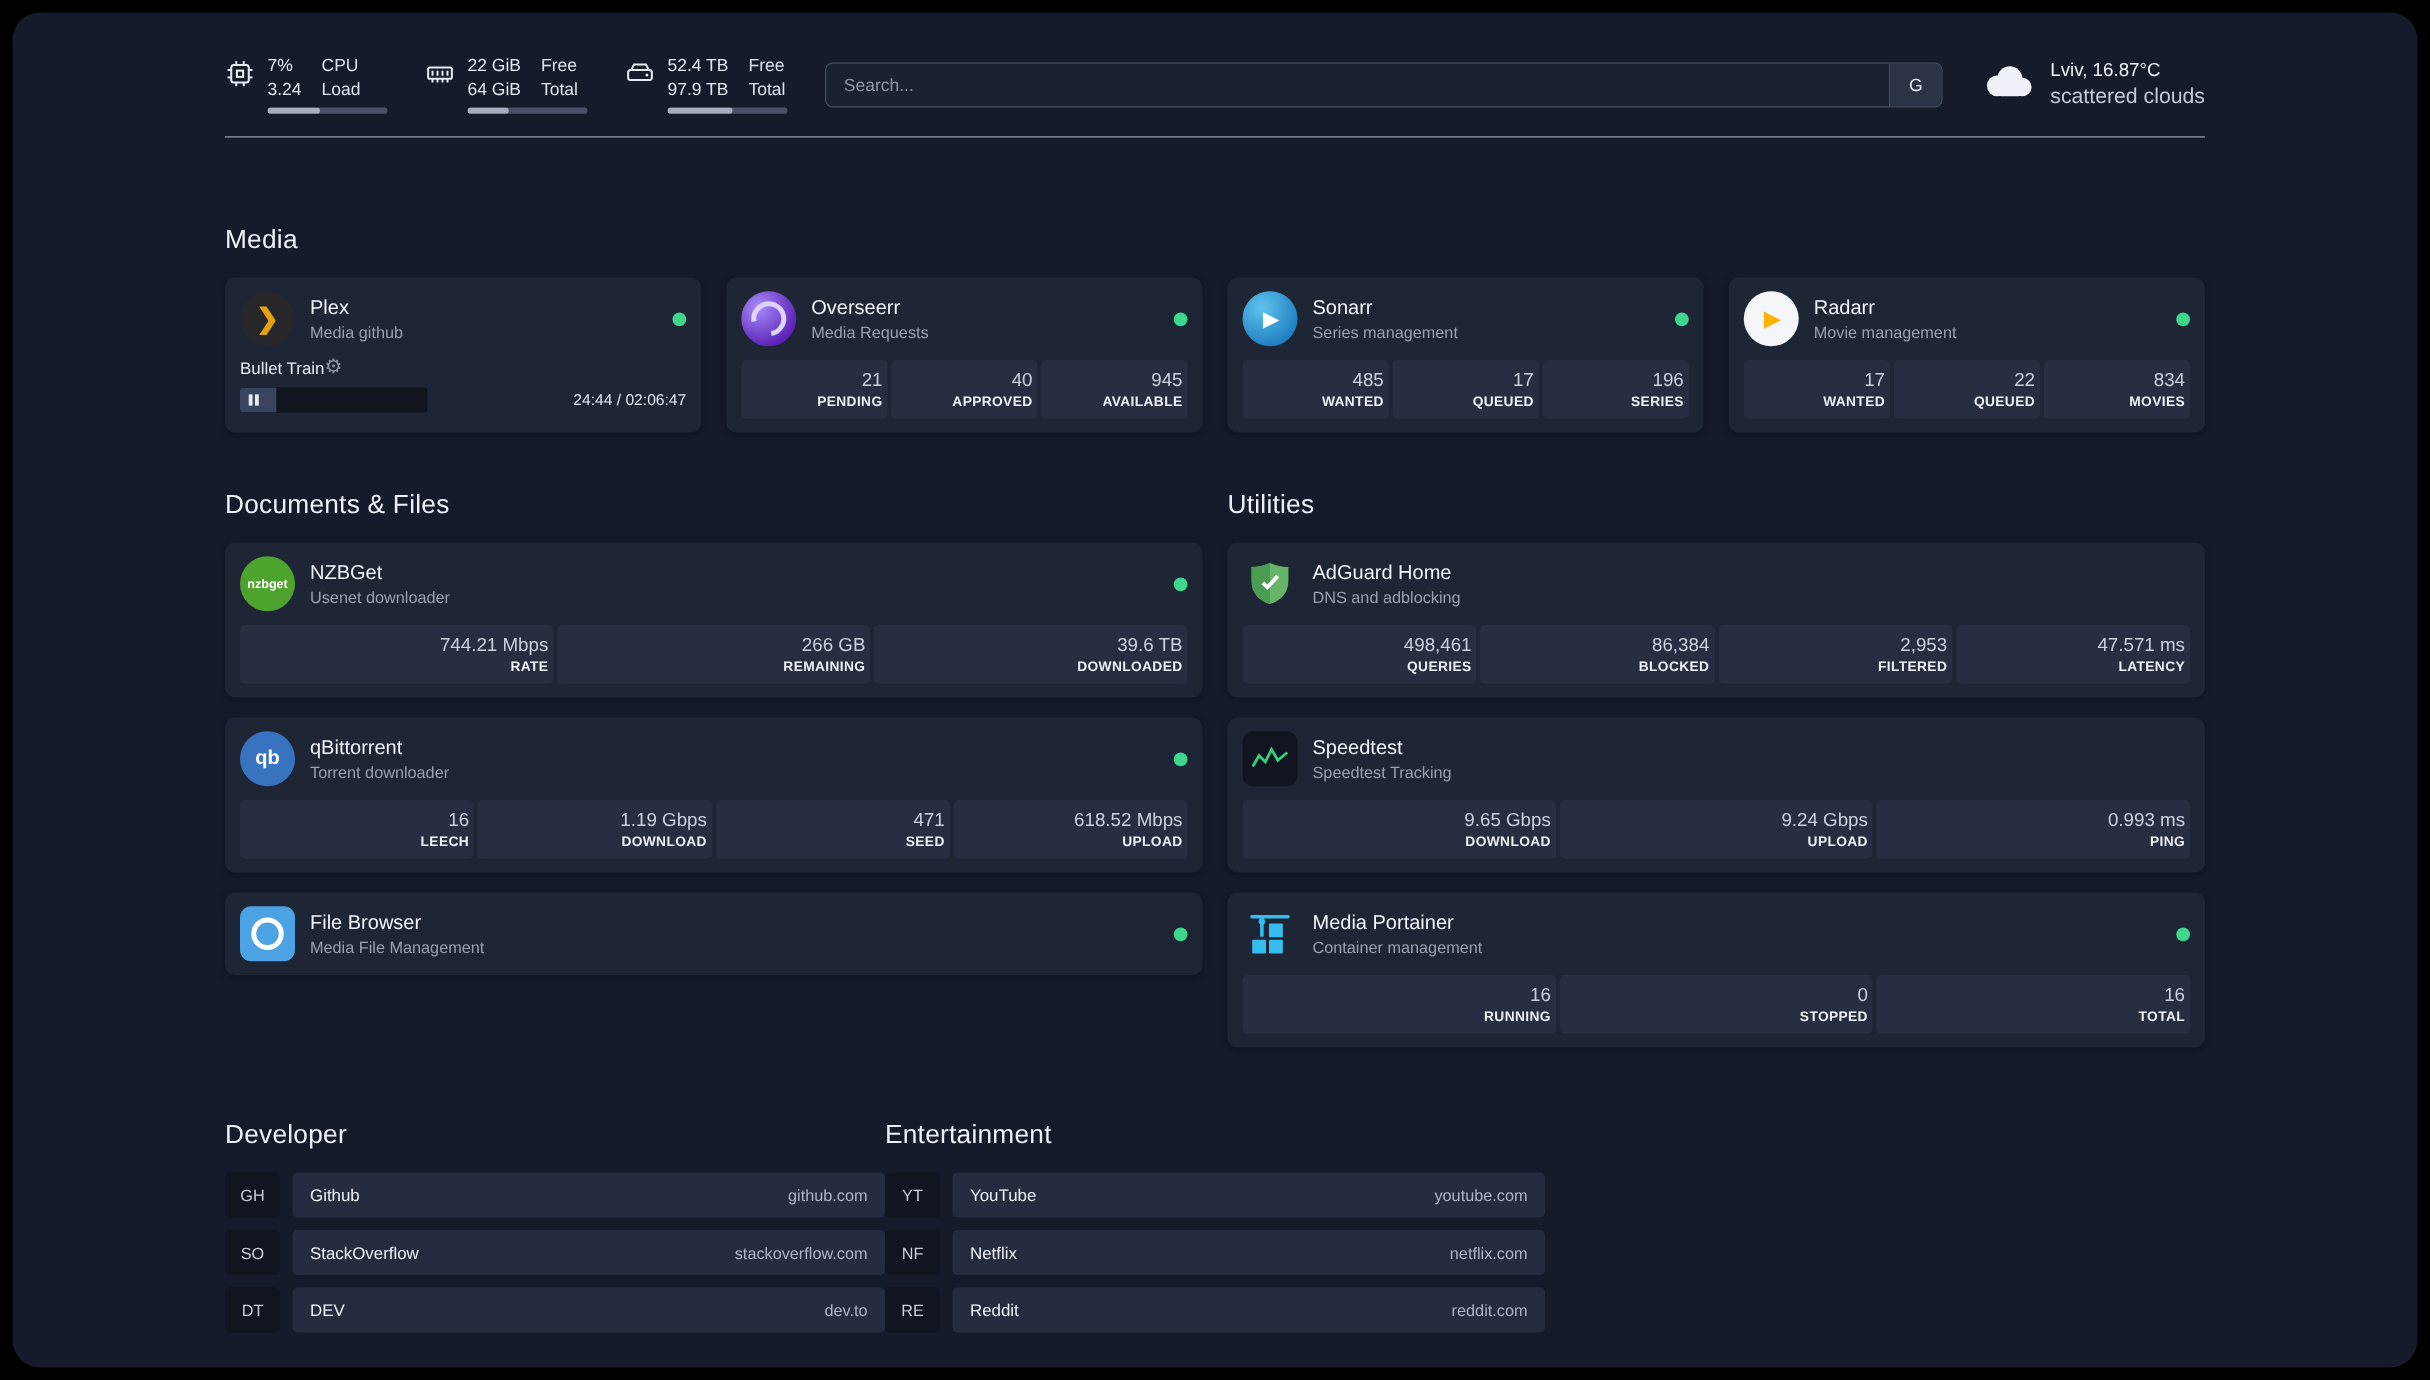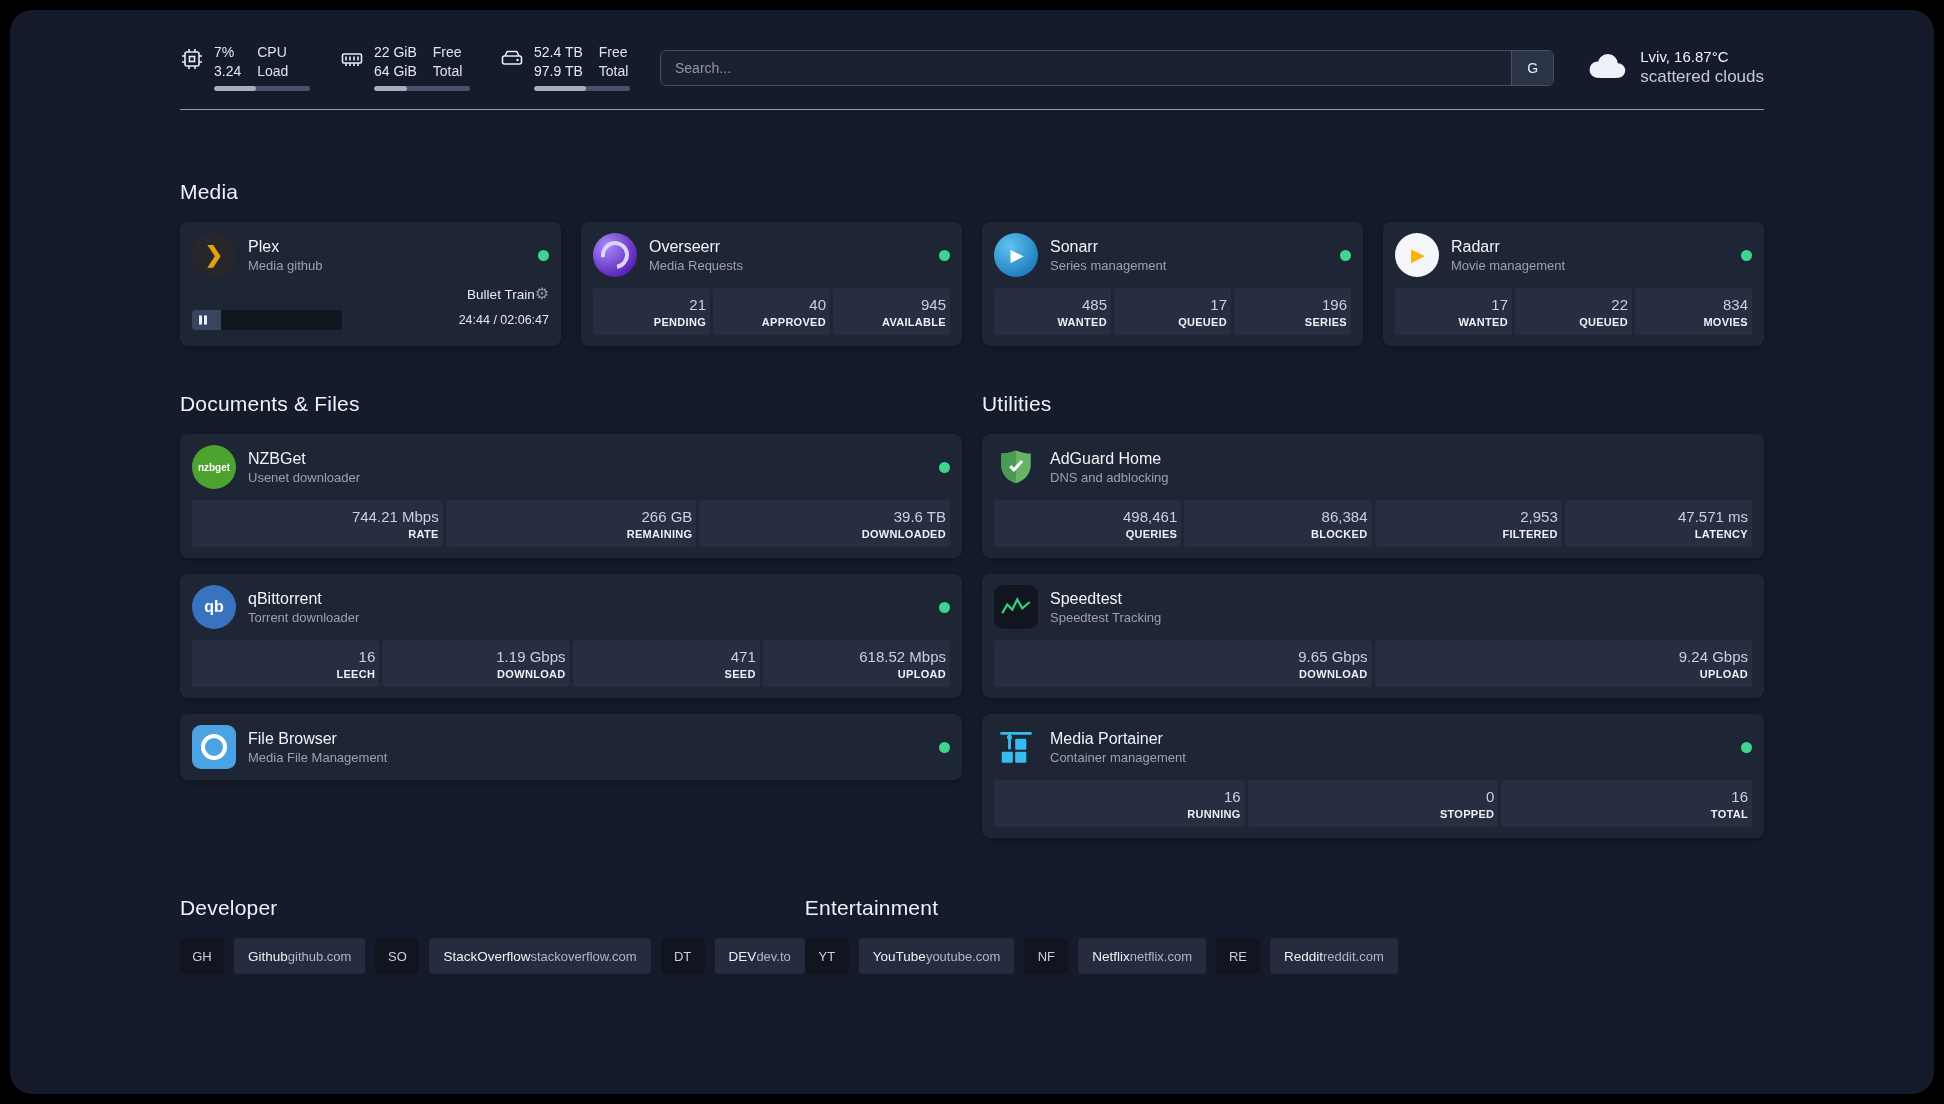--- a/index.html
+++ b/index.html
@@ -83,37 +83,37 @@
   .tile-nzbget{border-radius:50%;background:#4ea32e}
   .tile-nzbget span{color:#fff;font-size:10px;font-weight:700}
   .tile-qbit{border-radius:50%;background:#3873c0}
   .tile-qbit span{color:#fff;font-size:16px;font-weight:700}
   .tile-filebrowser{background:#4ba3e3;border-radius:9px}
   .fb-ring{width:18px;height:18px;border-radius:50%;border:4px solid #fff}
   .tile-speedtest{background:#10151f;border-radius:9px}
   .tile-plain{background:transparent}
 
   
-  .np-row{display:flex;align-items:center;justify-content:flex-end;margin-top:9px}
+  .np-row{display:flex;align-items:center;justify-content:flex-start;margin-top:9px}
   .np-title{font-size:13.5px;color:#e8ecf4}
   .gear{color:#8d95a8;font-size:16px;line-height:1;cursor:pointer}
   .np-bar-row{display:flex;align-items:center;margin-top:8px}
   .np-bar{width:42%;height:20px;background:#10151f;border-radius:3px;position:relative;overflow:hidden;cursor:pointer}
   .np-fill{display:block;position:absolute;left:0;top:0;bottom:0;background:#3a445e;width:0}
   .np-pause{position:absolute;left:7px;top:50%;transform:translateY(-50%);display:flex;gap:2.5px;cursor:pointer}
   .np-pause i{width:2.5px;height:9px;background:#e8ecf4}
   .np-time{margin-left:auto;font-size:12.5px;color:#e3e8f1;white-space:nowrap}
 
   
   .two-col{display:grid;grid-template-columns:1fr 1fr;gap:20px;margin-top:46px}
   .col-cards{display:flex;flex-direction:column;gap:16px}
 
   
   .bookmarks{display:grid;grid-template-columns:repeat(3,1fr);margin-top:58px}
-  .bm-list{display:flex;flex-direction:row;gap:10px}
+  .bm-list{display:flex;flex-direction:column;gap:10px}
   .bm-row{display:flex;gap:10px;height:36px;cursor:pointer}
   .bm-abbr{width:44px;background:#10151f;border-radius:4px;display:flex;align-items:center;justify-content:center;color:#c9cfdc;font-size:13px;flex:0 0 auto}
   .bm-main{flex:1;background:#252c3f;border-radius:4px;display:flex;align-items:center;padding:0 14px;min-width:0}
   .bm-name{font-size:13.5px;color:#eef1f6;white-space:nowrap}
   .bm-url{margin-left:auto;font-size:13px;color:#aeb5c6;white-space:nowrap}
 </style>
 </head>
 <body>
 
 <div class="app">
@@ -466,20 +466,24 @@
             </div>
             <div class="stats">
               <div class="stat">
                   <div class="stat-v">9.65 Gbps</div>
                   <div class="stat-l">DOWNLOAD</div>
                 </div>
               <div class="stat">
                   <div class="stat-v">9.24 Gbps</div>
                   <div class="stat-l">UPLOAD</div>
                 </div>
+              <div class="stat">
+                  <div class="stat-v">0.993 ms</div>
+                  <div class="stat-l">PING</div>
+                </div>
             </div>
           </div>
 
           <div class="card">
             <div class="card-head">
               <span class="tile tile-plain">
                 <svg width="38" height="38" viewBox="0 0 24 24">
                     <g fill="#36bcee">
                       <rect x="3" y="15" width="7" height="7" rx="0.5"></rect>
                       <rect x="11.5" y="15" width="7" height="7" rx="0.5"></rect>

